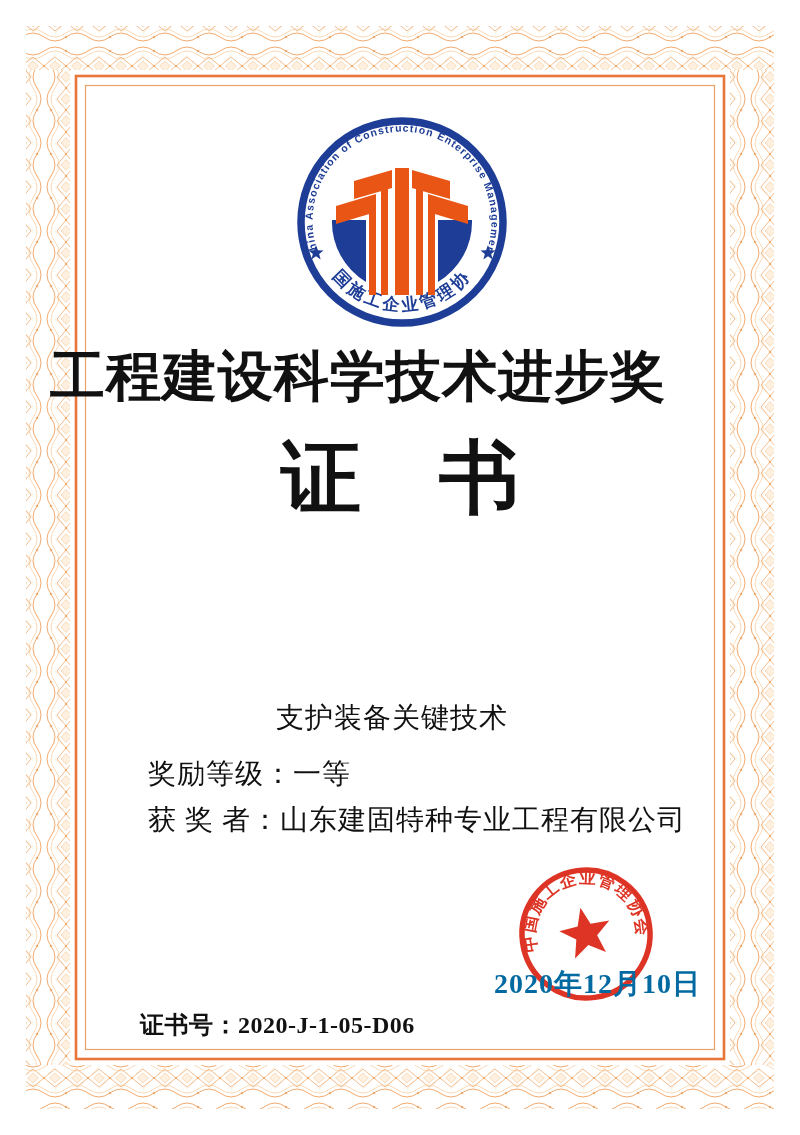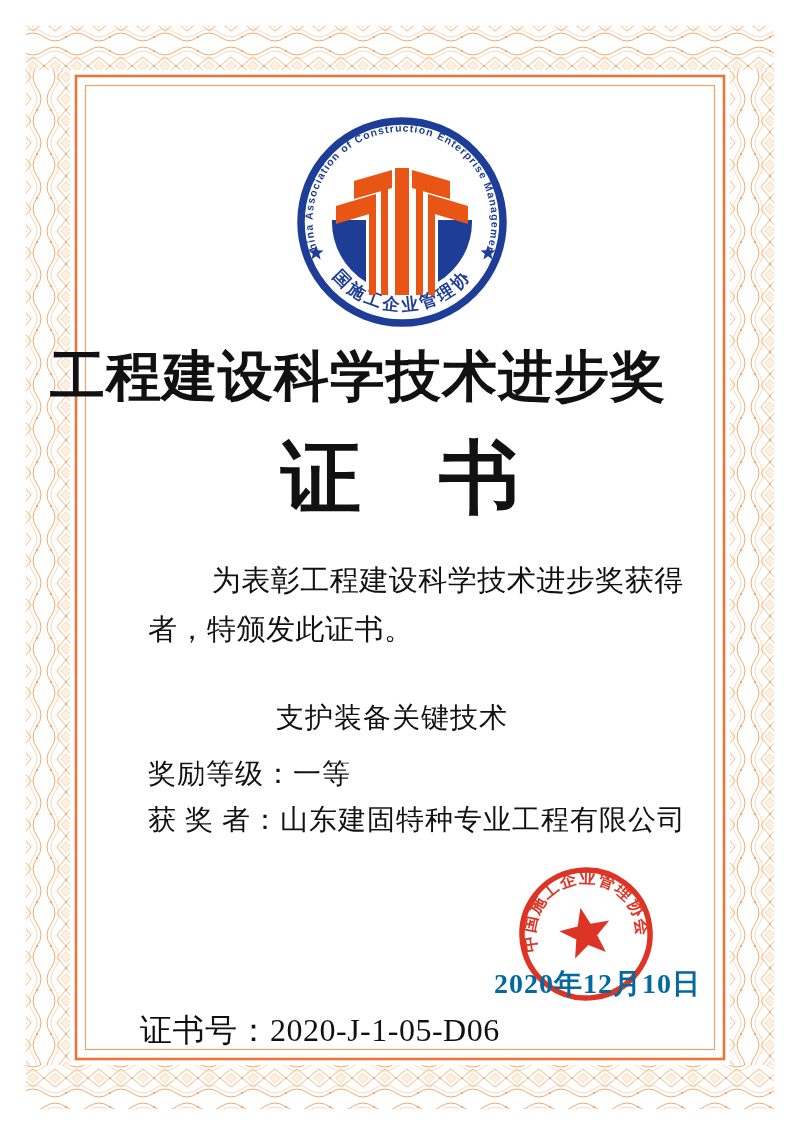--- a/index.html
+++ b/index.html
@@ -45,21 +45,21 @@
   .field-winner{top:802px;left:148px;}
   .seal-svg{position:absolute;left:511px;top:859px;width:150px;height:150px;z-index:2;}
   .issue-date{
     position:absolute;top:965px;left:494px;z-index:3;
     font-size:28px;font-weight:bold;color:#0369a1;
     letter-spacing:1px;white-space:nowrap;
     font-family:"Liberation Serif","DejaVu Serif",serif;
   }
   .cert-no{
     position:absolute;top:1009px;left:140px;
-    font-size:32px;font-weight:normal;color:#111;
+    font-size:24px;font-weight:bold;color:#111;
     letter-spacing:0.5px;white-space:nowrap;
     font-family:"Liberation Serif","DejaVu Serif",serif;
   }
   .logo-en-text{font-size:10.5px;font-weight:600;letter-spacing:1.1px;fill:#1E3D96;
     font-family:"Liberation Sans",sans-serif;}
   .logo-cn-text{font-size:17px;font-weight:bold;letter-spacing:3px;fill:#1E3D96;
     font-family:"Liberation Serif",serif;}
   .seal-text{font-size:16.5px;font-weight:bold;letter-spacing:1.5px;fill:#DC2A1A;
     font-family:"Liberation Serif",serif;}
 </style>
@@ -138,21 +138,20 @@
         <path d="M 26,-28 L 66,-16 L 66,2 L 26,-10 Z"></path>
         <rect x="-33" y="-12" width="7" height="85"></rect>
         <rect x="26" y="-12" width="7" height="85"></rect>
       </g>
     </g>
   </svg>
 
   <div class="award-title">工程建设科学技术进步奖</div>
   <div class="cert-word">证 书</div>
 
-  <p class="statement">为表彰工程建设科学技术进步奖获得者，特颁发此证书。</p>
 
   <div class="field field-project2">支护装备关键技术</div>
   <div class="field field-grade">
     <span>奖励等级：</span><span>一等</span>
   </div>
   <div class="field field-winner">
     <span>获 奖 者：</span><span>山东建固特种专业工程有限公司</span>
   </div>
 
   <svg class="seal-svg" viewBox="-75 -75 150 150">

